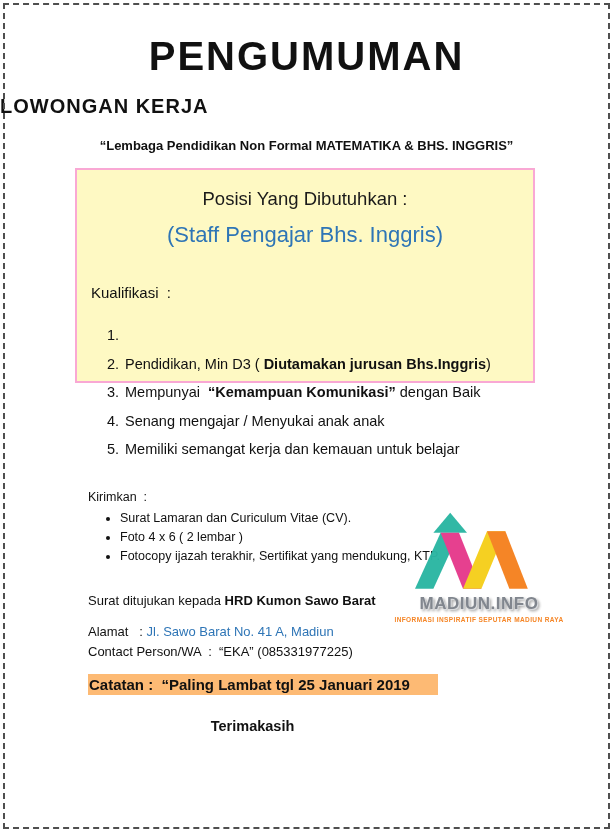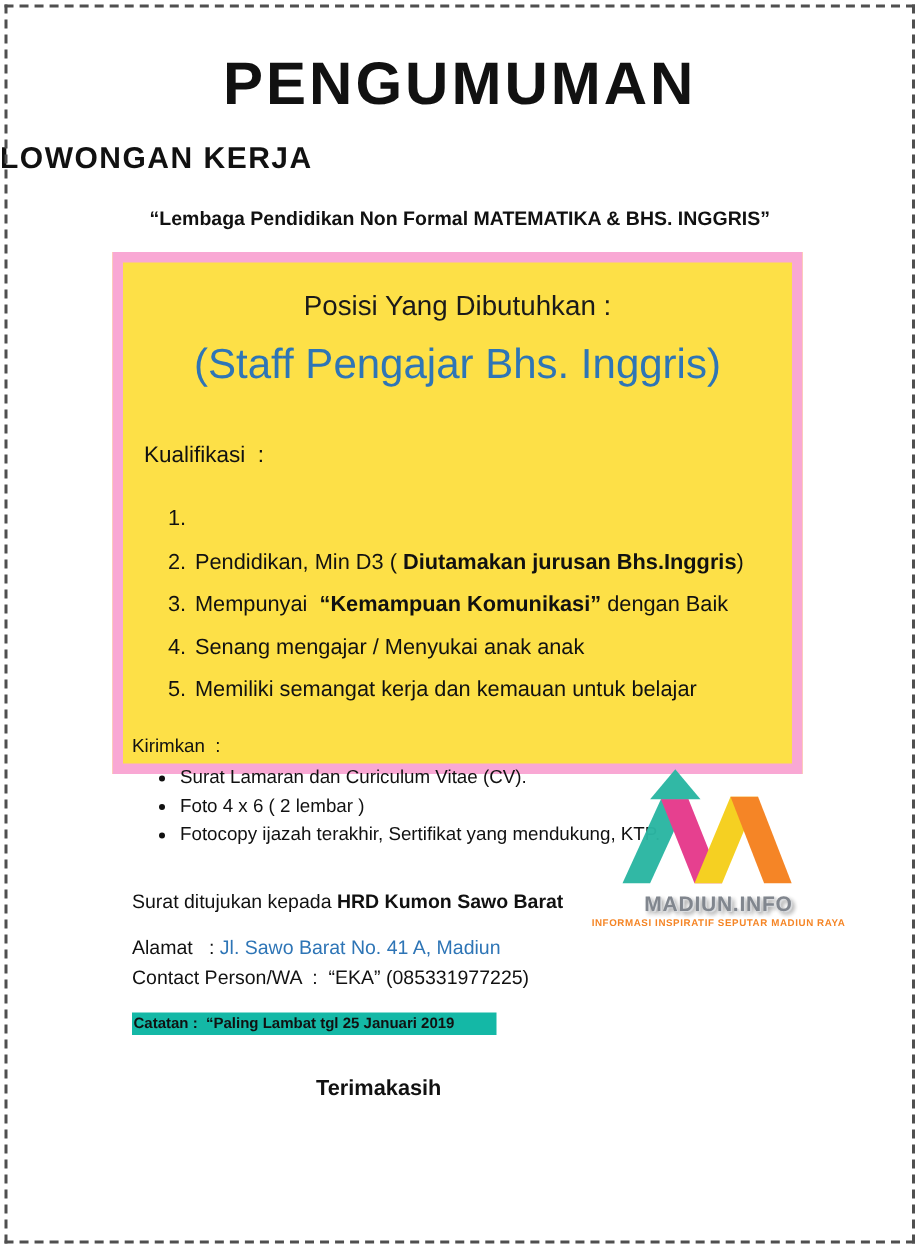--- a/index.html
+++ b/index.html
@@ -30,34 +30,34 @@
   }
   .org-line {
     margin:20px 0 0 0;
     text-align:center;
     font-size:13px; font-weight:700;
   }
 
   .position-box {
     position:absolute;
     left:75px; top:168px;
-    width:460px; height:348px;
-    border:7px solid #f9a8d4;
+    width:460px; height:215px;
+    border:2px solid #f9a8d4;
     box-sizing:border-box;
-    background:#fde047;
+    background:#fef9c3;
   }
   .posisi-heading {
     margin-top:18px;
     text-align:center;
     font-size:18.5px; color:#1a1a1a;
   }
   .posisi-title {
     margin-top:12px;
     text-align:center;
-    font-size:28px;
+    font-size:22px;
     color:#2e75b6;
   }
   .kual-label {
     margin:36px 0 0 14px;
     font-size:15px;
   }
   .qual-list {
     list-style:none;
     margin:26px 0 0 0;
     padding:0 10px 0 30px;
@@ -81,44 +81,44 @@
     padding:0 0 0 32px;
   }
   .send-list li { margin-bottom:5px; font-size:12.5px; }
   .addressed-line { margin-top:30px; font-size:13px; }
   .address-line  { margin-top:16px; font-size:13px; }
   .address-line .blue { color:#2e75b6; }
   .contact-line  { margin-top:5px; font-size:13px; }
   .note-line { margin-top:15px; }
   .note-highlight {
     display:inline-block;
-    background:#14b8a6;
+    background:#fdba74;
     font-weight:700;
-    font-size:10px;
+    font-size:15px;
     padding:2px 28px 2px 1px;
   }
   .thanks {
     position:absolute;
     left:0; top:718px; width:505px;
     text-align:center;
     font-weight:700; font-size:14.5px;
   }
 
   .watermark {
     position:absolute;
     left:388px; top:512px;
     width:182px;
     text-align:center;
     pointer-events:none;
     opacity:0.97;
   }
   .watermark svg { display:block; margin:0 auto; }
   .wm-name {
     margin-top:2px;
-    font-size:14px; font-weight:800; letter-spacing:0.5px;
+    font-size:17px; font-weight:800; letter-spacing:0.5px;
     color:#7d838b;
     text-shadow:1px 1px 0 #d9dbde, 2px 2px 3px rgba(50,50,50,0.55);
   }
   .wm-tagline {
     margin-top:2px;
     font-size:6.5px; font-weight:700; letter-spacing:0.4px;
     color:#f58220;
   }
 </style>
 </head>

